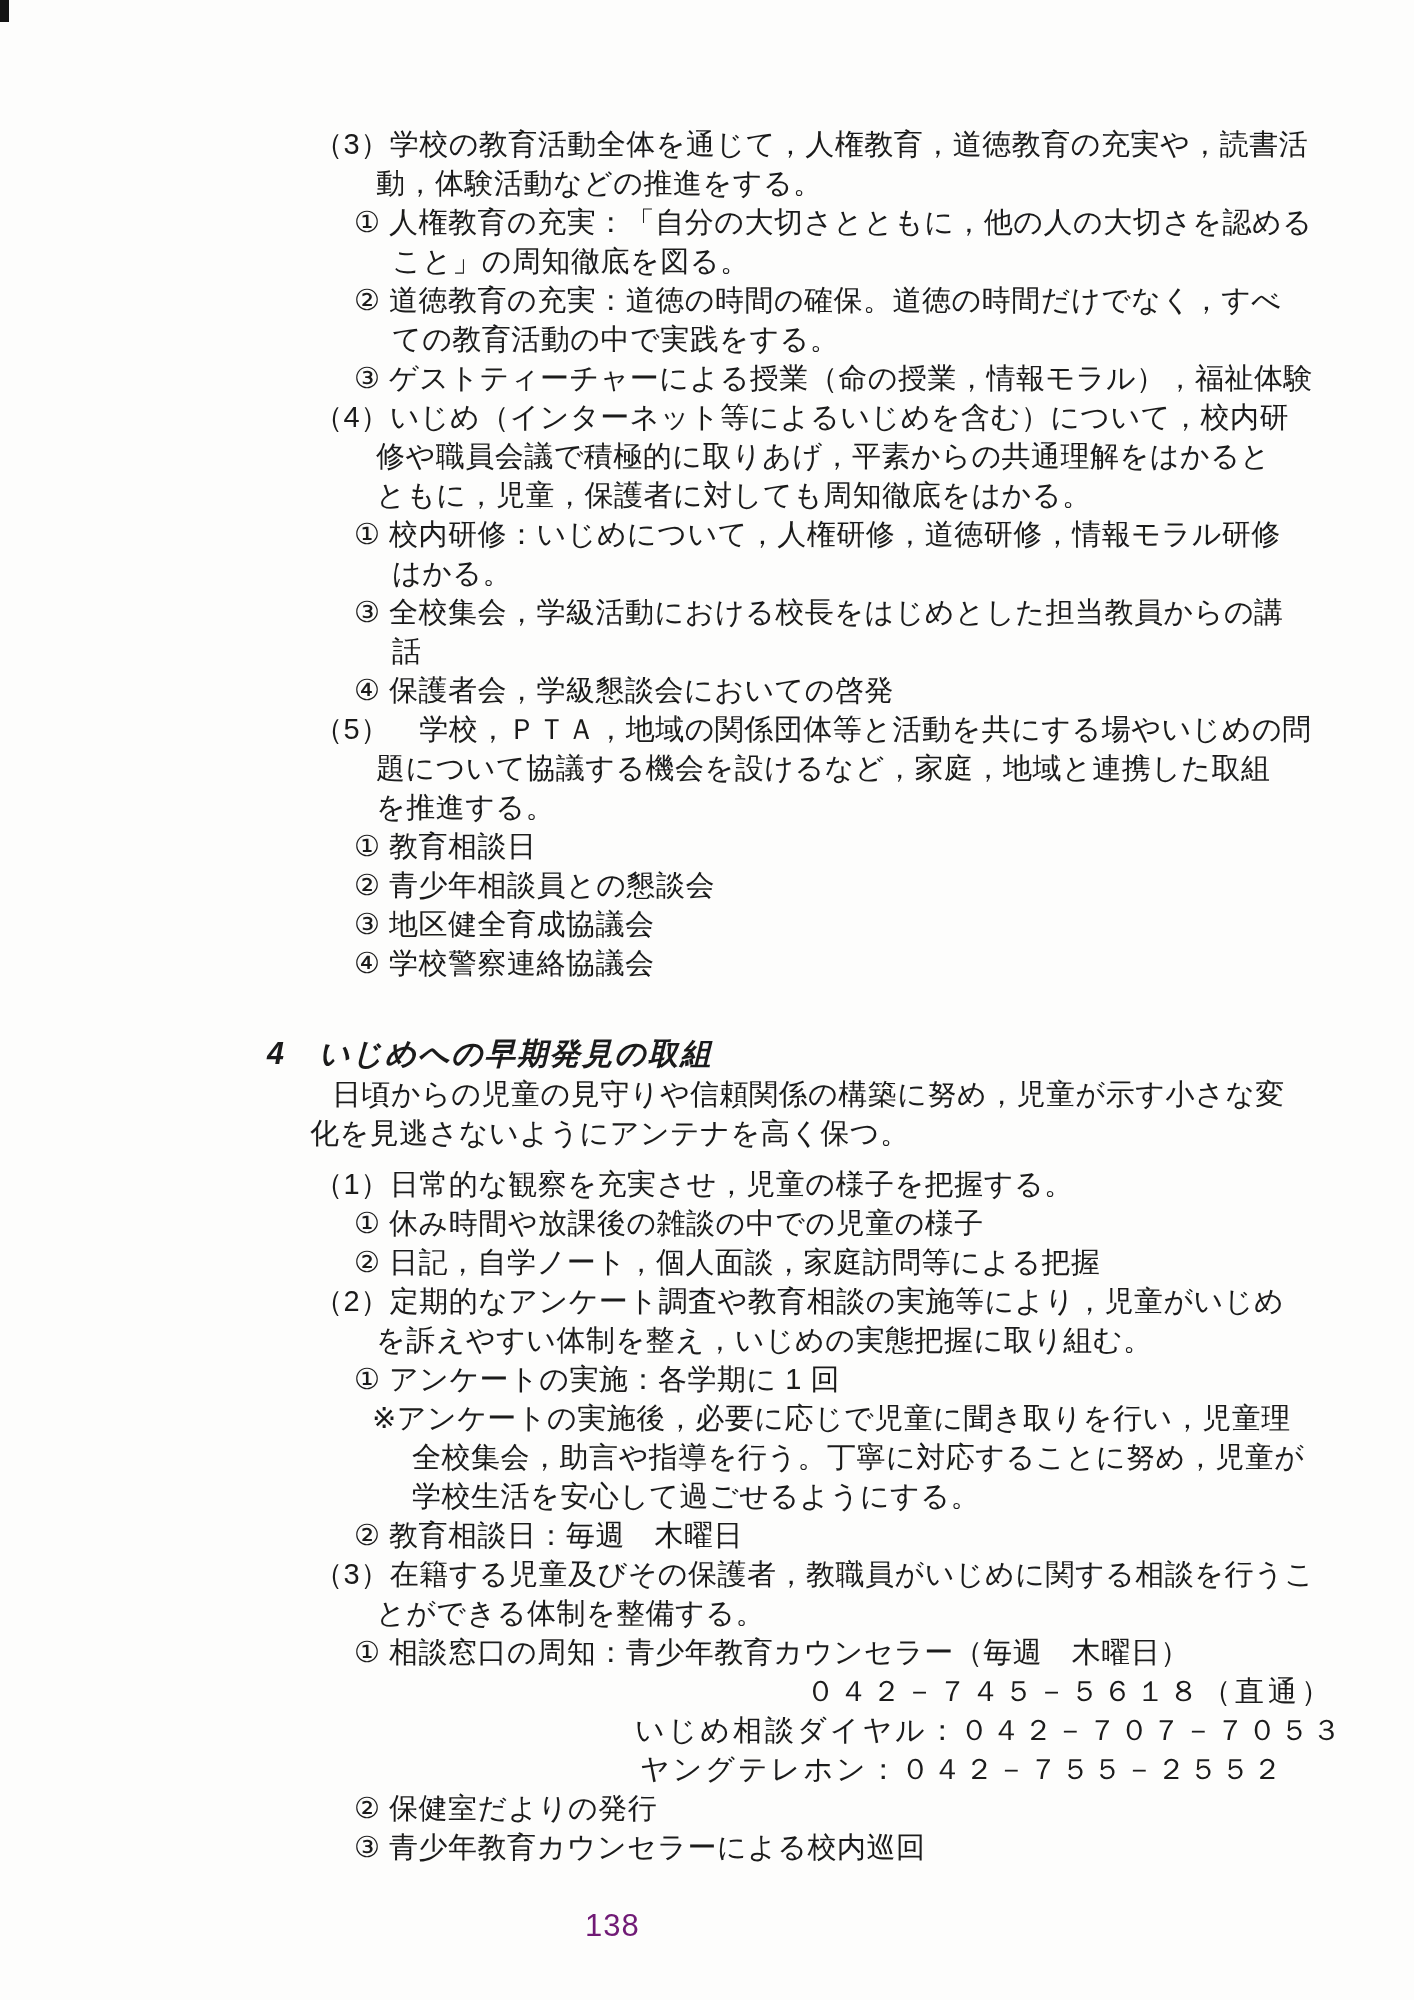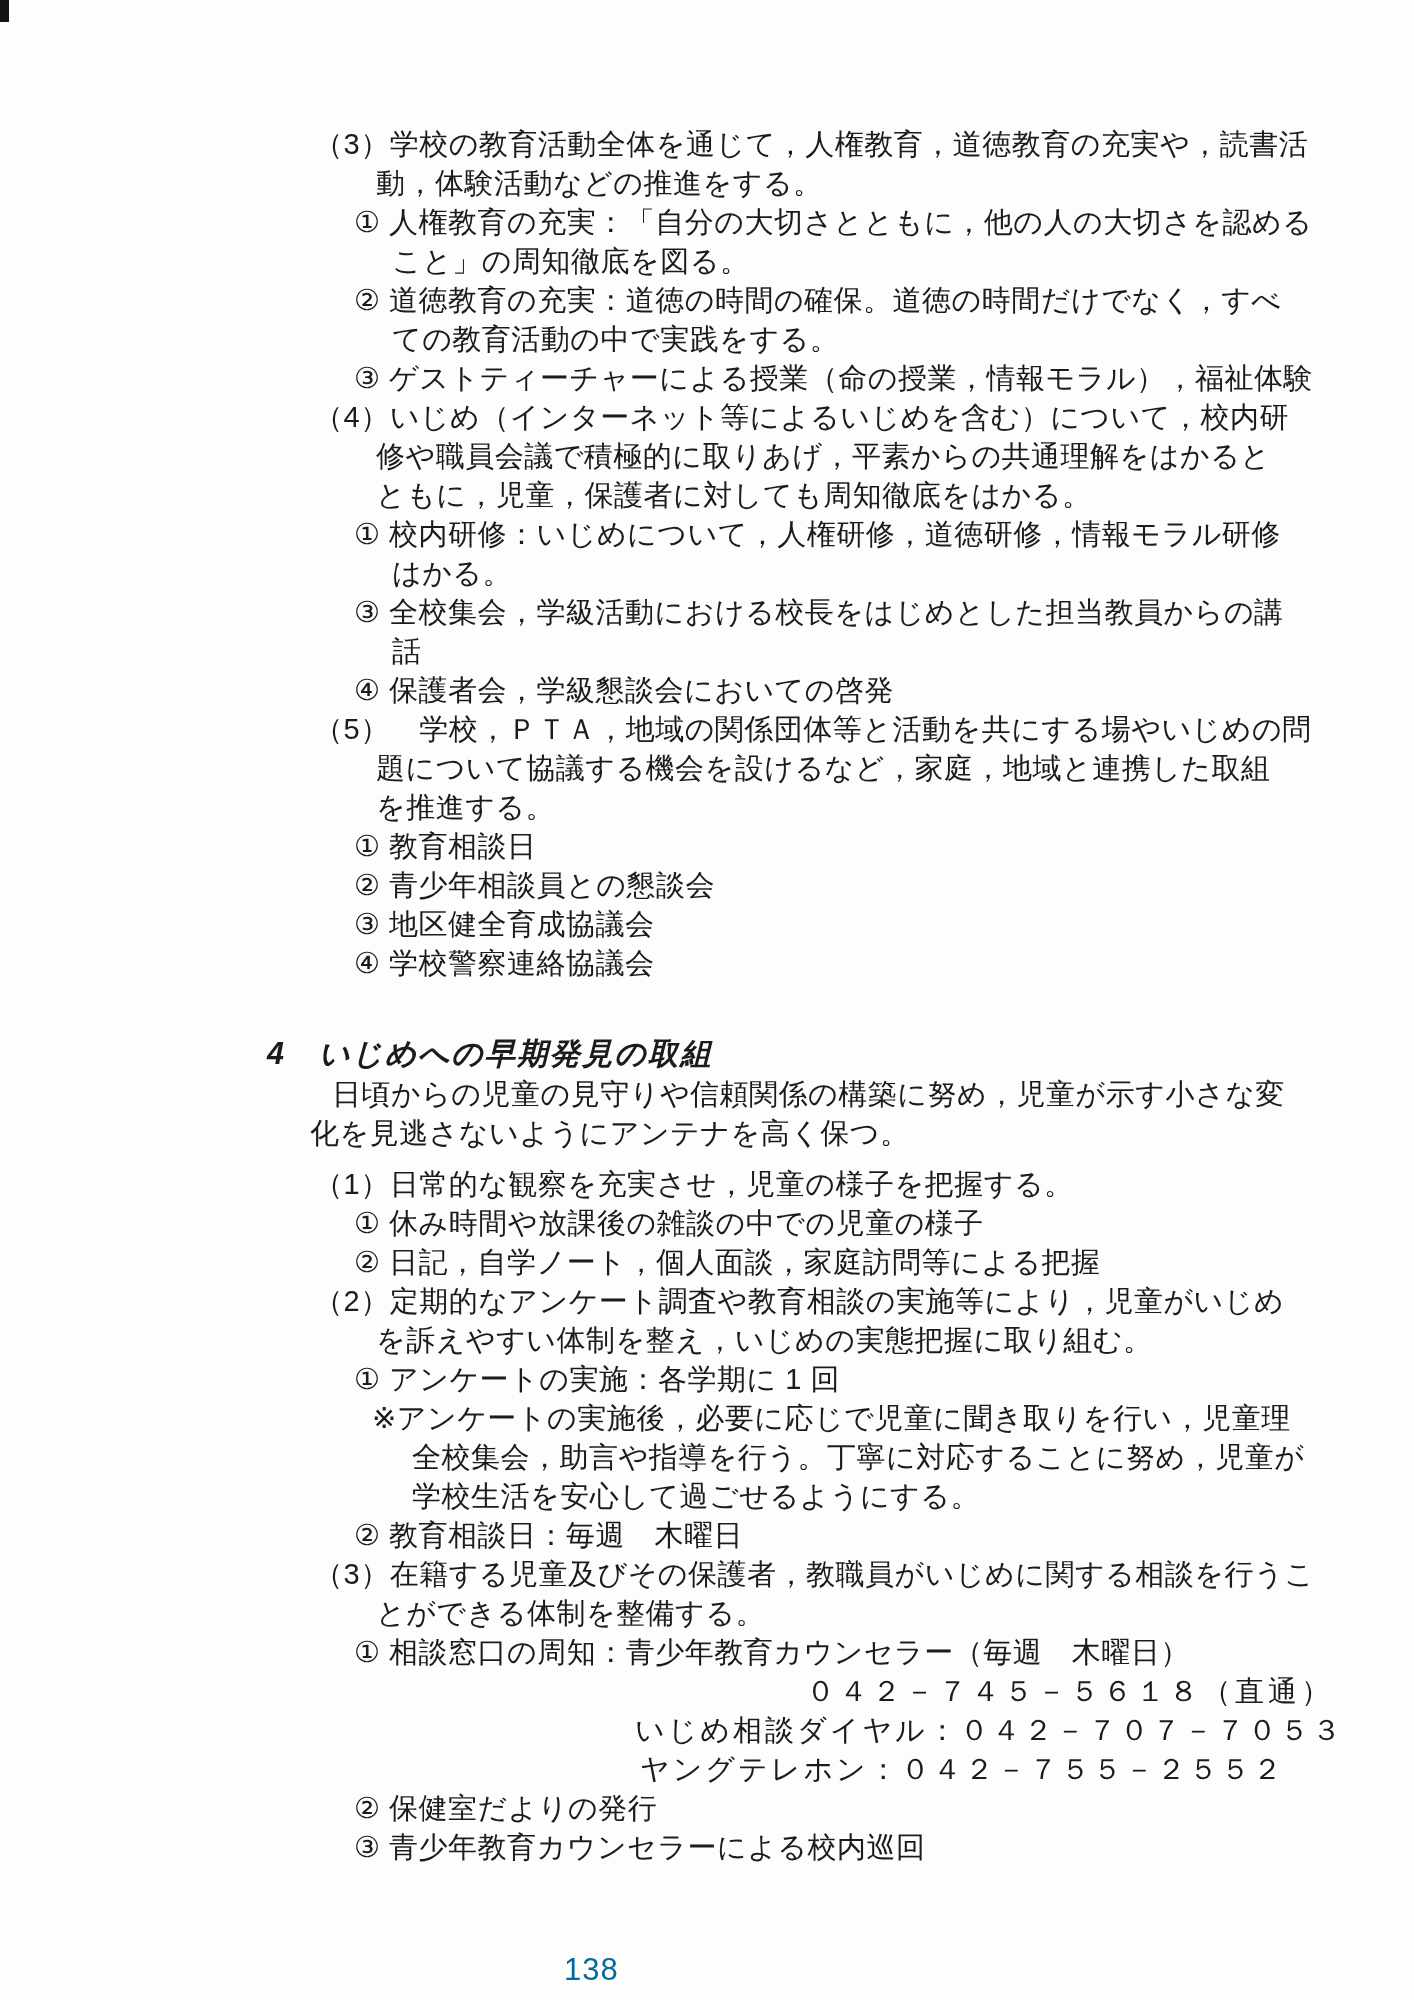--- a/index.html
+++ b/index.html
@@ -50,25 +50,24 @@
     font-size: 30.5px;
     line-height: 44px;
     margin-top: 48px;
     letter-spacing: 2px;
     font-style: italic;
   }
   .gap-sm { margin-top: 12px; }
   .page-number {
     position: absolute;
     top: 1908px;
-    left: 564px;
+    left: 585px;
     font-size: 31px;
     letter-spacing: 1px;
-    color: #0369a1;
-    margin-top: 44px;
+    color: #701a75;
   }
 </style>
 </head>
 <body>
 
 <div class="page">
   <div class="scan-mark"></div>
   <div class="content">
       <div class="line item-paren">（3）学校の教育活動全体を通じて，人権教育，道徳教育の充実や，読書活</div>
       <div class="line item-paren-cont">動，体験活動などの推進をする。</div>

